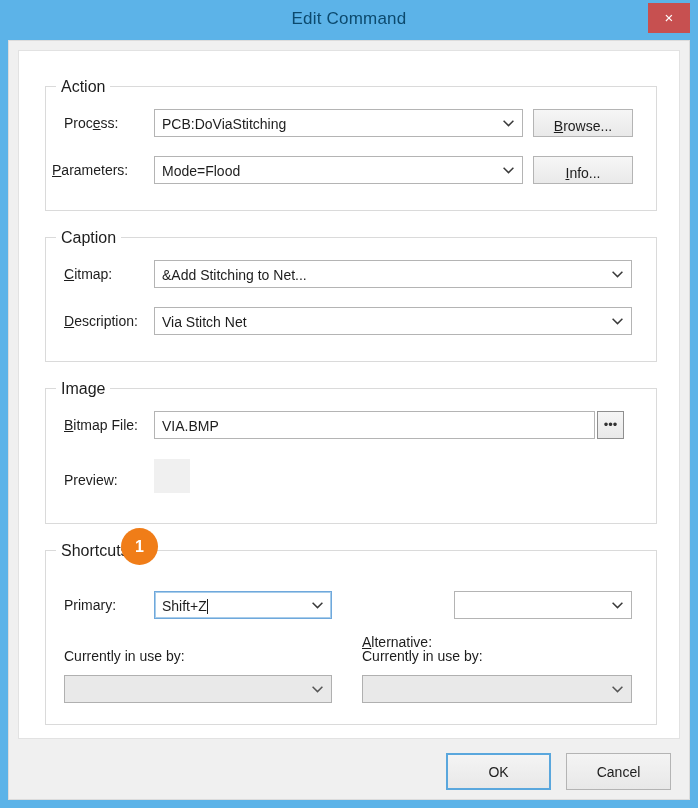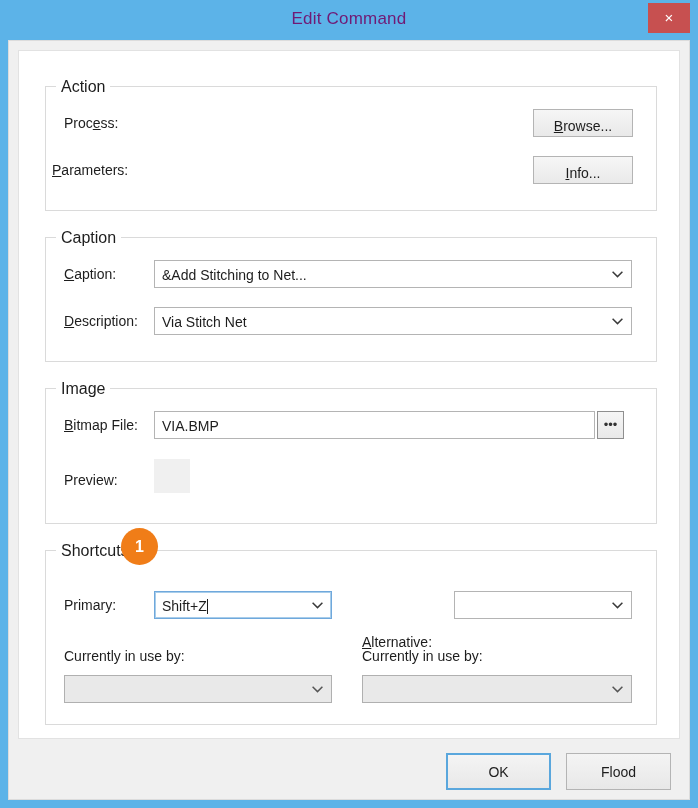--- a/index.html
+++ b/index.html
@@ -18,21 +18,21 @@
     background: #5cb3e8;
   }
   #titlebar {
     position: absolute; left: 0; top: 0;
     width: 698px; height: 40px;
     background: #5cb3e8;
   }
   #title-text {
     position: absolute; left: 0; top: 9px;
     width: 698px; text-align: center;
-    font-size: 17px; color: #701a75;
+    font-size: 17px; color: #0c4a6e;
     letter-spacing: .2px;
   }
   #close-btn {
     position: absolute; left: 648px; top: 3px;
     width: 42px; height: 30px;
     background: #c75050;
     border: none; padding: 0;
     color: #ffffff; font-size: 15px; line-height: 30px;
     text-align: center; cursor: pointer;
     font-family: "Liberation Sans", sans-serif;
@@ -204,33 +204,53 @@
 
   <div id="dialog">
 
     <div id="content">
 
       <div class="group" id="group-action">
         <div class="group-title">Action</div>
 
         <div class="lbl" style="left:18px; top:28px;"><span>Proc</span><span class="u">e</span><span>ss:</span></div>
 
+        <div class="combo" style="left:108px; top:22px; width:369px;">
+          <div class="val">PCB:DoViaStitching</div>
+          <div class="caret-wrap">
+            <span class="chev">
+              <svg width="11" height="7" viewBox="0 0 11 7">
+                  <path d="M0.6 0.8 L5.5 5.6 L10.4 0.8" fill="none" stroke="#3a3a3a" stroke-width="1.5"></path>
+                </svg>
+            </span>
+          </div>
+        </div>
 
         <button class="btn" style="left:487px; top:22px; width:100px; height:28px;"><span class="u">B</span><span>rowse...</span></button>
 
         <div class="lbl" style="left:6px; top:75px;"><span class="u">P</span><span>arameters:</span></div>
 
+        <div class="combo" style="left:108px; top:69px; width:369px;">
+          <div class="val">Mode=Flood</div>
+          <div class="caret-wrap">
+            <span class="chev">
+              <svg width="11" height="7" viewBox="0 0 11 7">
+                  <path d="M0.6 0.8 L5.5 5.6 L10.4 0.8" fill="none" stroke="#3a3a3a" stroke-width="1.5"></path>
+                </svg>
+            </span>
+          </div>
+        </div>
 
         <button class="btn" style="left:487px; top:69px; width:100px; height:28px;"><span class="u">I</span><span>nfo...</span></button>
       </div>
 
       <div class="group" id="group-caption">
         <div class="group-title">Caption</div>
 
-        <div class="lbl" style="left:18px; top:28px;"><span class="u">C</span><span>aption:</span></div>
+        <div class="lbl" style="left:18px; top:28px;"><span class="u">C</span><span>itmap:</span></div>
 
         <div class="combo" style="left:108px; top:22px; width:478px;">
           <div class="val">&amp;Add Stitching to Net...</div>
           <div class="caret-wrap">
             <span class="chev">
               <svg width="11" height="7" viewBox="0 0 11 7">
                   <path d="M0.6 0.8 L5.5 5.6 L10.4 0.8" fill="none" stroke="#3a3a3a" stroke-width="1.5"></path>
                 </svg>
             </span>
           </div>
@@ -316,20 +336,20 @@
                 </svg>
             </span>
           </div>
         </div>
       </div>
 
     </div>
 
     <div id="footer">
       <button class="btn" id="ok-btn">OK</button>
-      <button class="btn" id="cancel-btn">Flood</button>
+      <button class="btn" id="cancel-btn">Cancel</button>
     </div>
 
   </div>
 
   <div id="badge">1</div>
 
 </div>
 
 </body></html>

